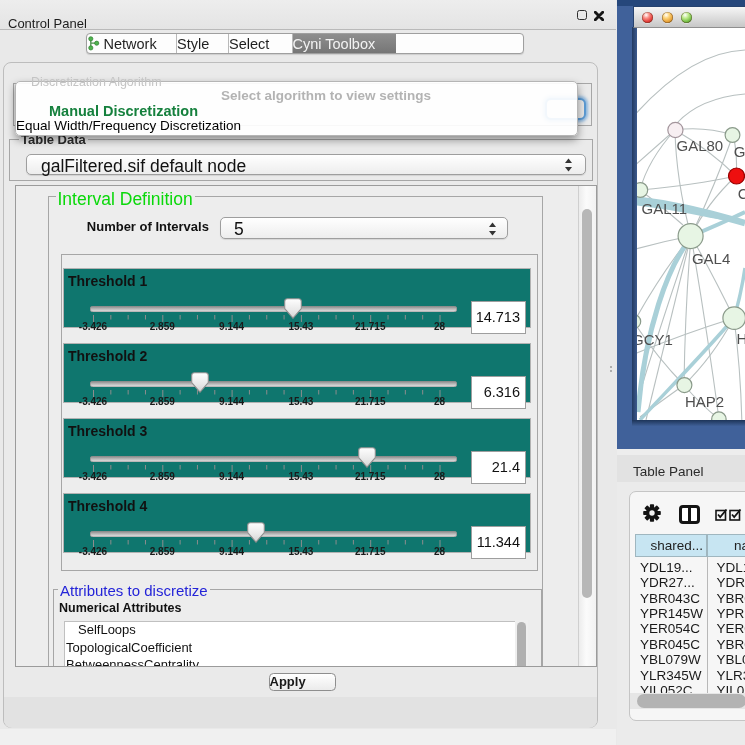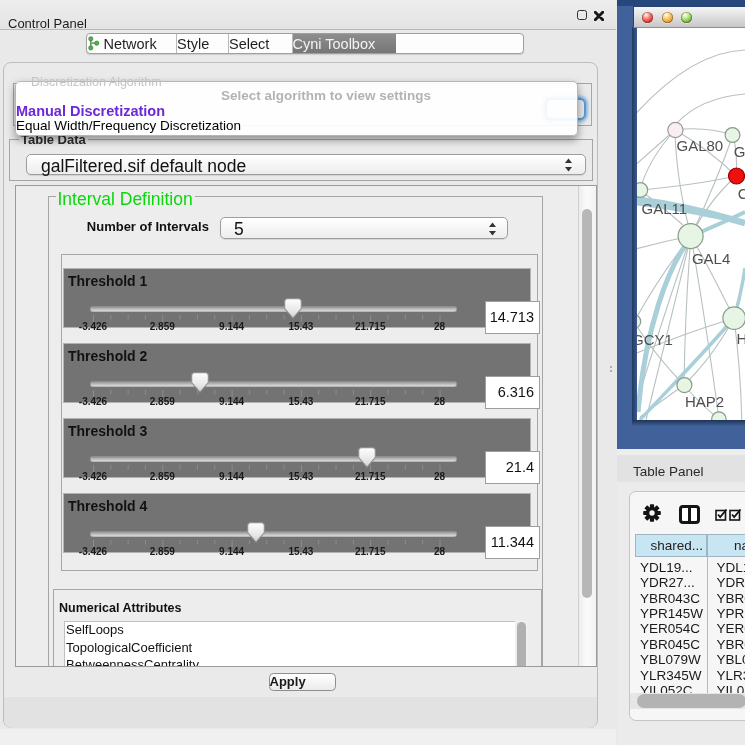--- a/index.html
+++ b/index.html
@@ -39,29 +39,29 @@
 
 
 #scrollpane { left:15px; top:184.5px; width:581.5px; height:482px; border:1px solid #9b9b9b;
   background:#ededed; overflow:hidden; }
 #vsb { position:absolute; left:561.5px; top:0; width:19px; height:480px;
   background:linear-gradient(90deg,#ececec,#fbfbfb 40%,#f1f1f1); border-left:1px solid #cfcfcf; }
 #vsbthumb { position:absolute; left:565.5px; top:23px; width:10.5px; height:389px;
   background:#b7b7b7; border-radius:5px; }
 
 
-.tpanel { position:absolute; width:468.5px; height:60px; border:1px solid #b2b2b2; background:#737373; }
+.tpanel { position:absolute; width:468.5px; height:60px; border:1px solid #b2b2b2; background:#0f766e; }
 .ttitle { position:absolute; left:4.5px; top:4px; font-size:14px; font-weight:bold; color:#111; }
 .track { position:absolute; left:26.5px; top:37px; width:367px; height:6px; border-radius:3px;
   background:linear-gradient(#828282,#b5b5b5 45%,#e8e8e8); box-shadow:inset 0 0 0 0.6px #8f8f8f; }
 .ticks line {}
 .slab { position:absolute; transform:translateX(-50%); font-size:10px; font-weight:bold; color:#1a1a1a; }
 .thumb { position:absolute; }
 .tfield { position:absolute; left:407.5px; top:32px; width:55px; height:33px; background:#fff;
-  border:1px solid #9e9e9e; font-size:14.5px; color:#111; text-align:right; padding-right:5px; line-height:31px;margin-left:14px; }
+  border:1px solid #9e9e9e; font-size:14.5px; color:#111; text-align:right; padding-right:5px; line-height:31px; }
 
 
 #attrlist { position:absolute; width:451px; height:50px; background:#fff;
   border-top:1px solid #c0c0c0; border-left:1px solid #c0c0c0; }
 .aitem { position:absolute; left:1px; font-size:13px; color:#111; }
 
 
 #applybtn { left:268.5px; top:673px; width:67px; height:17.5px; background:linear-gradient(#ffffff,#ebebeb);
   border:1px solid #8e8e8e; border-radius:4.5px; font-size:13px; font-weight:bold; color:#1a1a1a;
   line-height:15.5px; }
@@ -307,23 +307,24 @@
               <stop offset="0" stop-color="#fefefe"></stop>
               <stop offset="0.6" stop-color="#e8e8e8"></stop>
               <stop offset="1" stop-color="#d2d2d2"></stop>
             </linearGradient>
           </defs>
           <path d="M 3.5 0.7 L 14.5 0.7 Q 17.3 0.7 17.3 3.5 L 17.3 10.5 L 9 20.2 L 0.7 10.5 L 0.7 3.5 Q 0.7 0.7 3.5 0.7 Z" fill="url(#tg4)" stroke="#8f8f8f" stroke-width="1.1"></path>
         </svg>
         <div class="tfield">11.344</div>
       </div>
 <div class="group abs" style="left:37px;top:403.79999999999995px;width:489px;height:95px;border-bottom:none;"></div>
+<div class="gtitle abs" style="left:42px;top:396.5px;background:#ededed;color:#2424d8;font-size:15px;">Attributes to discretize</div>
 <div class="abs" style="left:43px;top:415.5px;font-size:12.5px;font-weight:bold;color:#111;">Numerical Attributes</div>
 <div id="attrlist" style="left:48px;top:435.0px;">
-        <div class="aitem" style="top:0.5px;">SelfLoops</div>
+        <div class="aitem" style="top:0.5px;padding-left:12px;">SelfLoops</div>
         <div class="aitem" style="top:18px;">TopologicalCoefficient</div>
         <div class="aitem" style="top:35px;">BetweennessCentrality</div>
       </div>
 <div class="abs" style="left:499px;top:434.5px;width:13px;height:46.5px;background:#efefef;"></div>
 <div class="abs" style="left:501px;top:436.0px;width:9px;height:45px;background:#b0b0b0;border-radius:4.5px 4.5px 0 0;"></div>
 </div>
 <div id="applybtn" class="abs">Apply</div>
 <div id="bluebg" class="abs"></div>
 <div id="bluetop" class="abs"></div>
 <div id="wincontent" class="abs"></div>
@@ -433,14 +434,14 @@
 <div class="trow abs" style="left:640px;top:683.0px;">YIL052C</div>
 <div class="trow abs" style="left:716.5px;top:683.0px;">YIL0</div>
 <div id="coldiv" class="abs"></div>
 <div id="hsbtrack" class="abs"></div>
 <div id="hsbthumb" class="abs"></div>
 <div class="abs" style="left:609.5px;top:365.5px;width:2.5px;height:2.5px;border-radius:50%;background:#9a9a9a;"></div>
 <div class="abs" style="left:609.5px;top:369.5px;width:2.5px;height:2.5px;border-radius:50%;background:#9a9a9a;"></div>
 <div id="popup" class="abs"></div>
 <div class="abs" style="left:31px;top:75px;font-size:12.5px;color:#c4c4c4;">Discretization Algorithm</div>
 <div class="abs" style="left:0;top:87.5px;width:588px;text-align:center;font-size:13.5px;color:#b3b3b3;font-weight:bold;margin-left:32px;">Select algorithm to view settings</div>
-<div class="abs" style="left:16px;top:102.5px;font-size:14.5px;font-weight:bold;color:#6d28d9;">Manual Discretization</div>
+<div class="abs" style="left:16px;top:102.5px;font-size:14.5px;font-weight:bold;color:#15803d;padding-left:33px;">Manual Discretization</div>
 <div class="abs" style="left:16px;top:117.5px;font-size:13.5px;color:#000;">Equal Width/Frequency Discretization</div>
 </div>
 </body></html>

